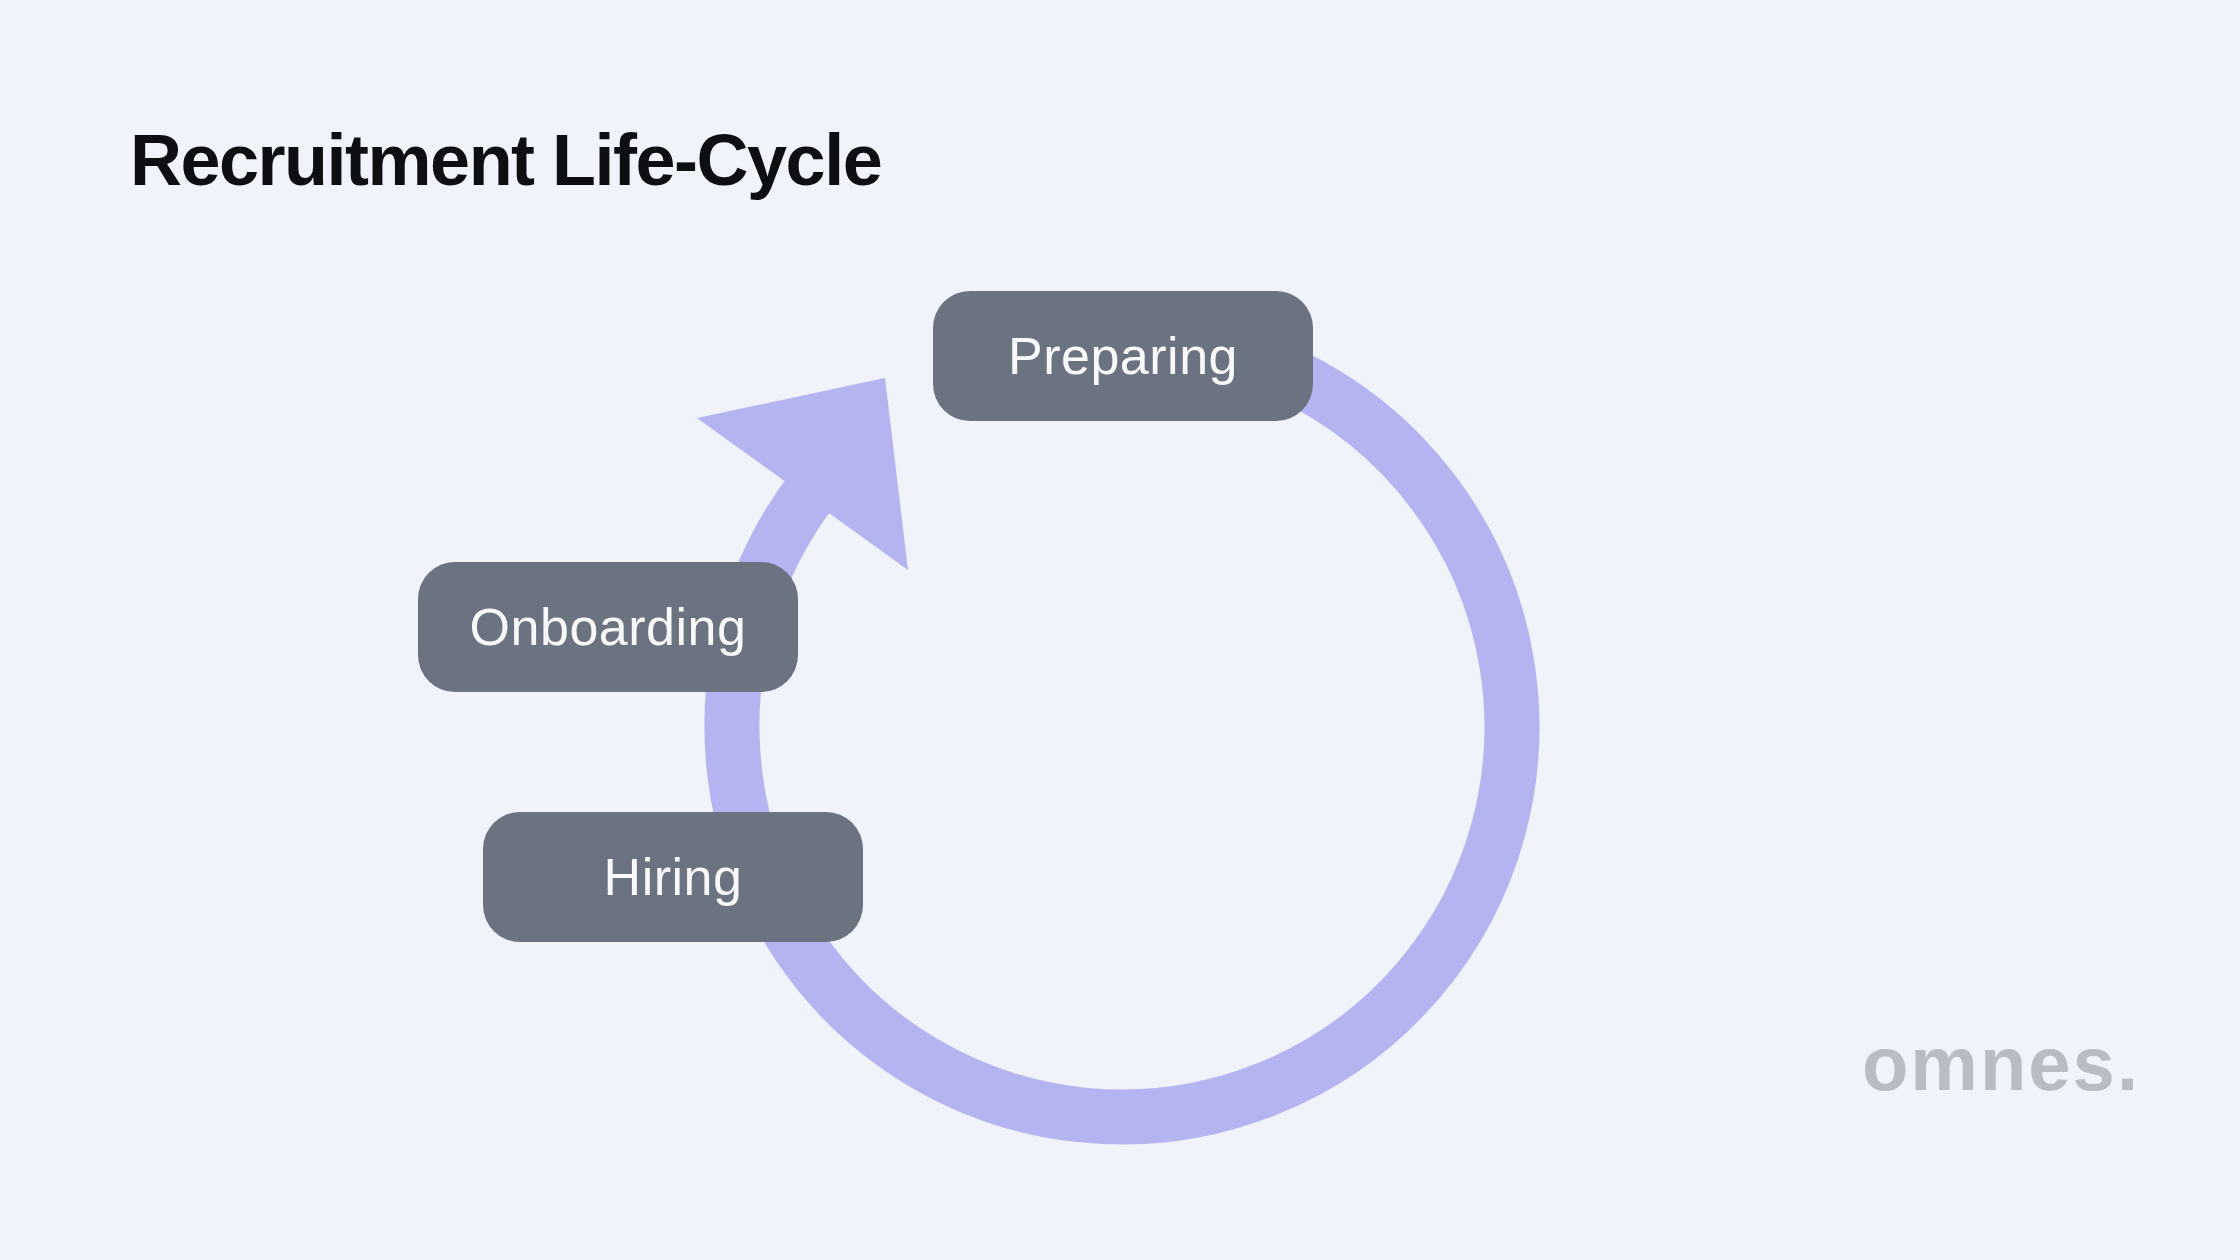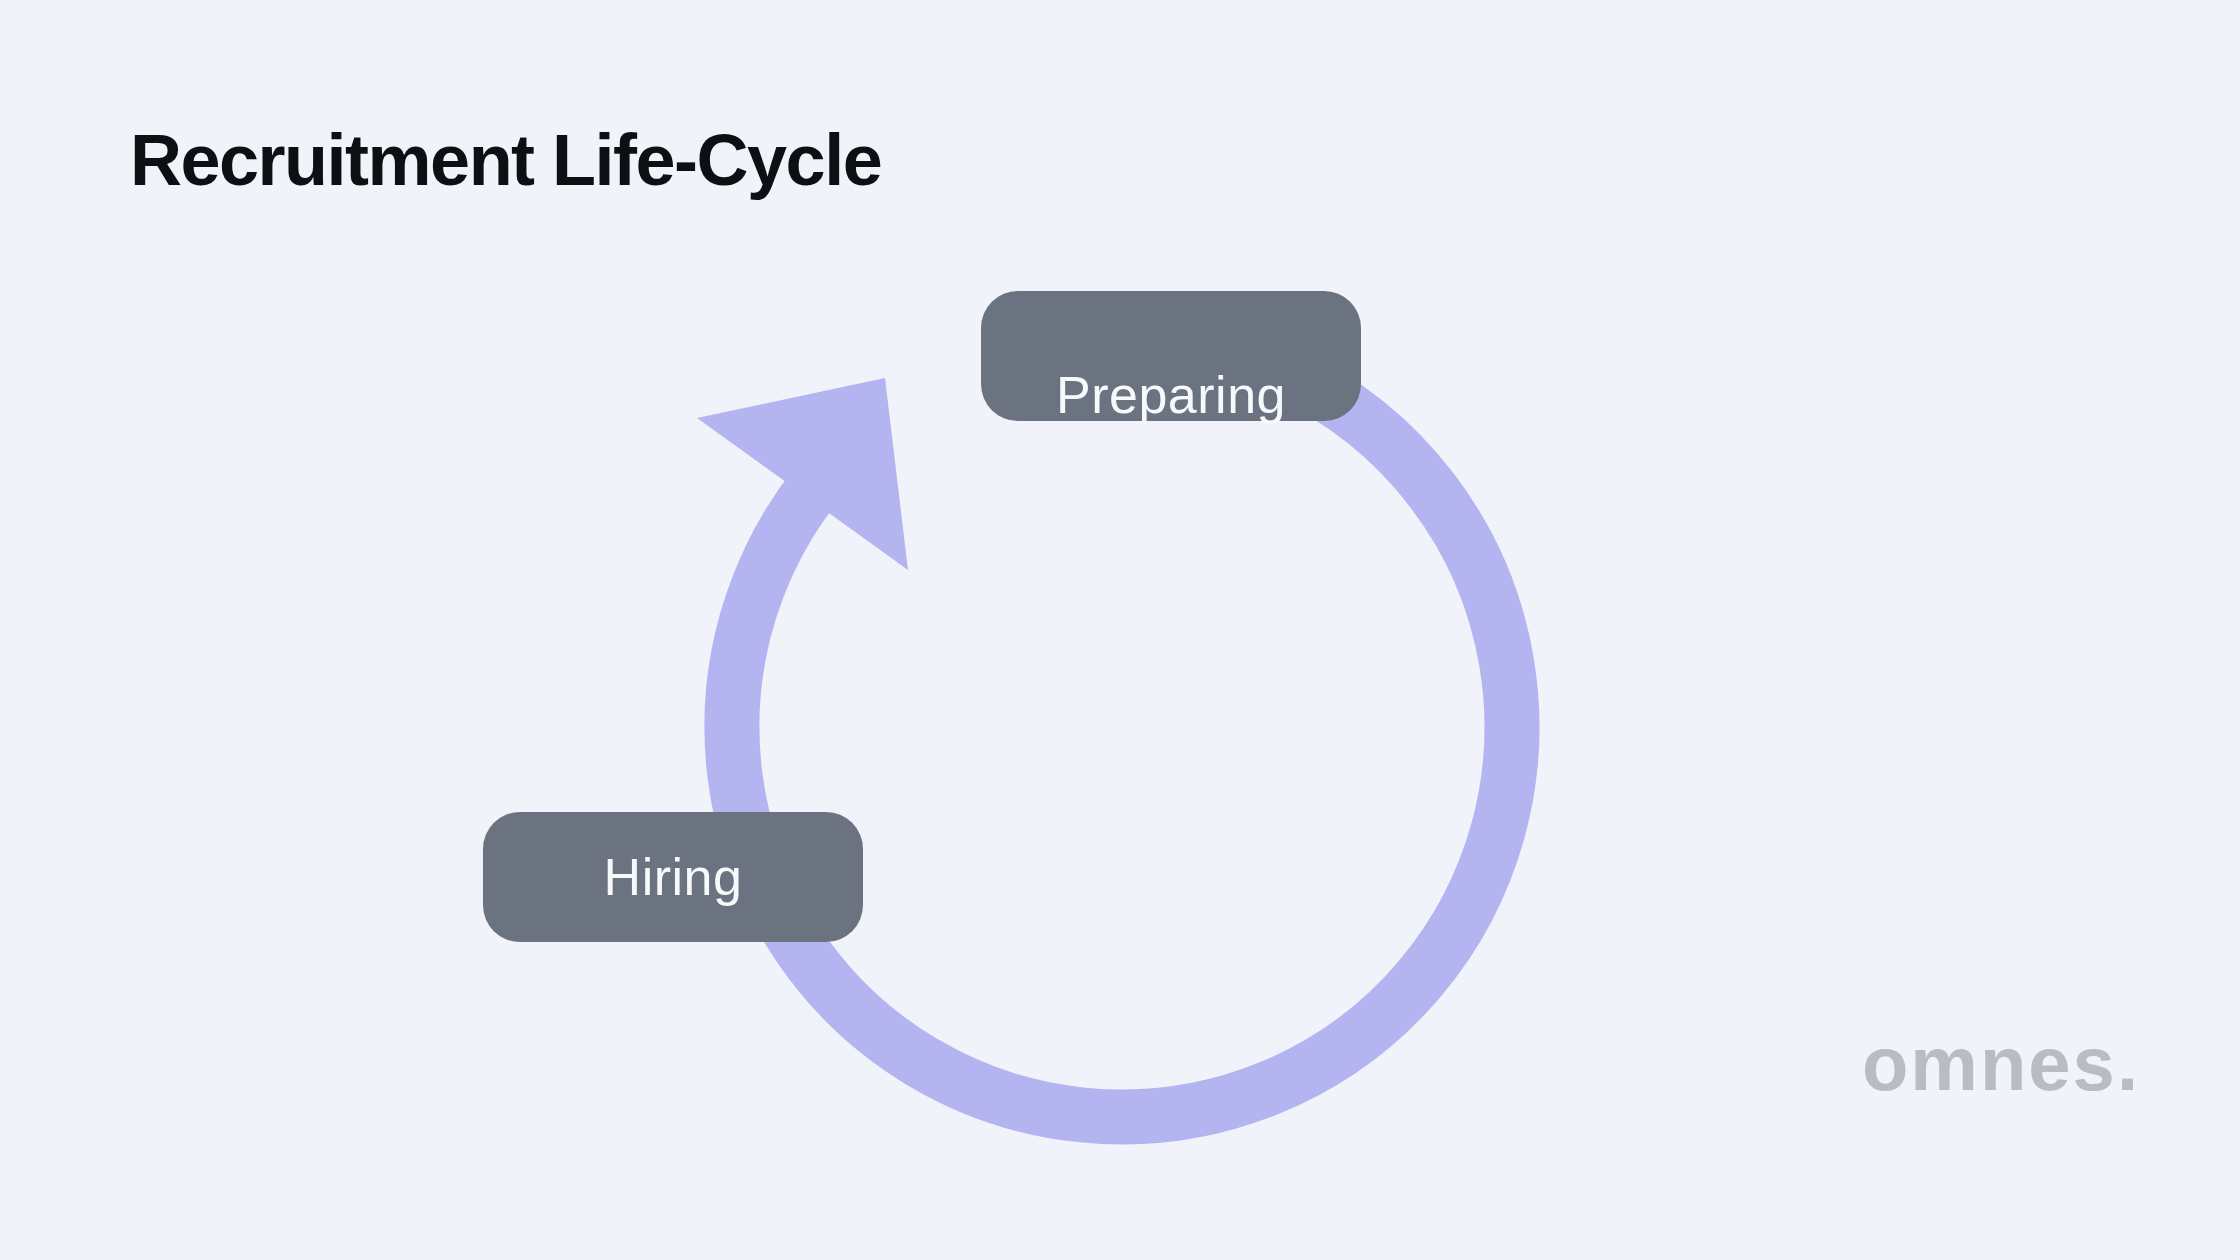--- a/index.html
+++ b/index.html
@@ -50,21 +50,21 @@
     align-items: center;
     justify-content: center;
   }
   .stage-label {
     color: var(--box-text);
     font-size: 52px;
     font-weight: 500;
     letter-spacing: 0.5px;
     line-height: 1;
   }
-  .pos-preparing  { left: 981px;  top: 291px; align-items: flex-end;  }
+  .pos-preparing  { left: 933px;  top: 291px;  }
   .pos-sourcing   { left: 1443px; top: 562px;  }
   .pos-screening  { left: 1385px; top: 812px;  }
   .pos-selecting  { left: 935px;  top: 1032px; }
   .pos-hiring     { left: 483px;  top: 812px;  }
   .pos-onboarding { left: 418px;  top: 562px;  }
   .brand-logo {
     position: absolute;
     right: 100px;
     top: 1026px;
     font-size: 76px;
@@ -91,16 +91,19 @@
     <span class="stage-label">Preparing</span>
   </div>
 
 
 
 
   <div class="stage-box pos-hiring">
     <span class="stage-label">Hiring</span>
   </div>
 
+  <div class="stage-box pos-onboarding">
+    <span class="stage-label">Onboarding</span>
+  </div>
 
   <div class="brand-logo">omnes.</div>
 
 </div>
 
 </body></html>

